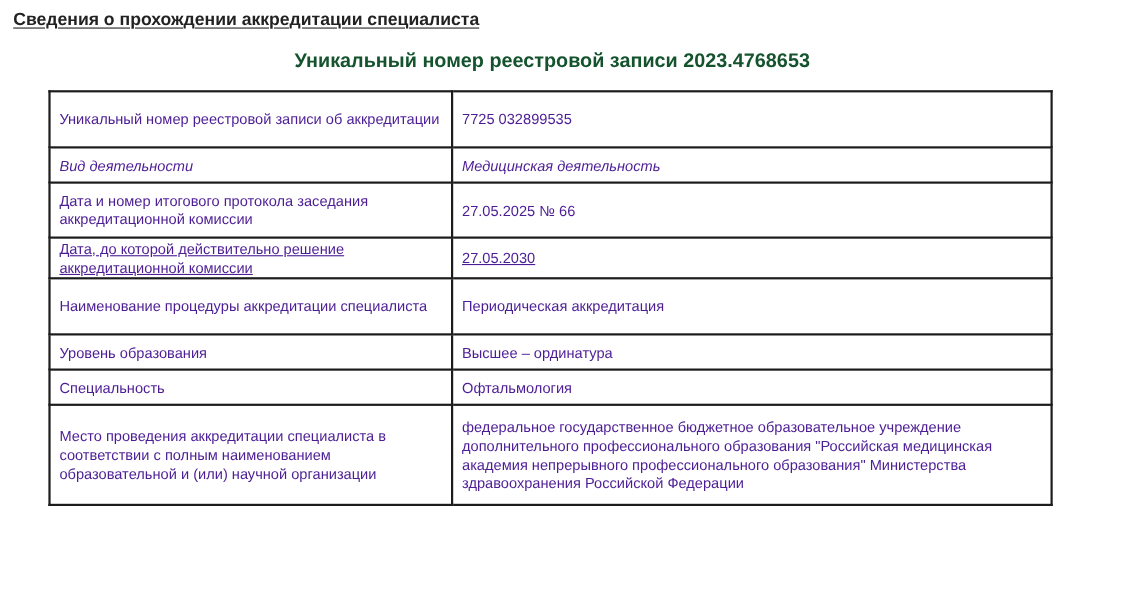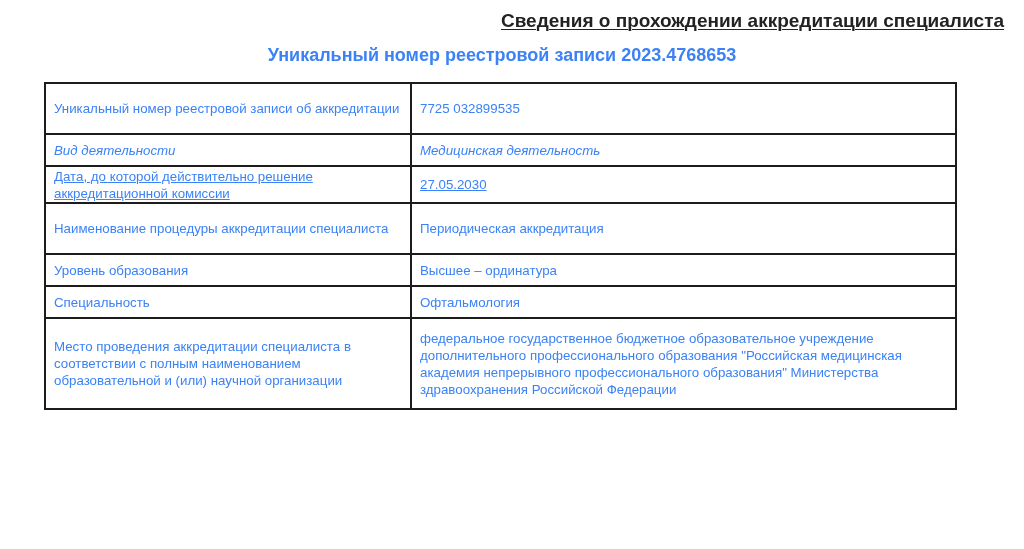--- a/index.html
+++ b/index.html
@@ -1,32 +1,32 @@
 <!DOCTYPE html>
 <html><head>
   <meta charset="utf-8">
   <style>
     html, body { margin: 0; padding: 0; background: #ffffff; }
     body {
       width: 1024px; height: 549px; position: relative; overflow: hidden;
       font-family: "Liberation Sans", sans-serif; color: #1a1a1a;
     }
     .doc-heading {
-      position: absolute; top: 10px; left: 0; width: 1004px; text-align: right;
-      font-size: 19px; font-weight: bold; text-decoration: underline;
+      position: absolute; top: 10px; left: 12px; width: 1004px; text-align: left;
+      font-size: 16px; font-weight: bold; text-decoration: underline;
       text-decoration-thickness: 1px; text-underline-offset: 2px; color: #222;
     }
     .doc-title {
       position: absolute; top: 45px; left: 0; width: 1004px; text-align: center;
-      font-size: 18px; font-weight: bold; color: #3b82f6;
+      font-size: 18px; font-weight: bold; color: #14532d;
     }
     table.info {
       position: absolute; top: 82px; left: 44px; width: 913px;
       border-collapse: collapse; table-layout: fixed;
-      font-size: 13.3px; line-height: 17px; color: #3b82f6;
+      font-size: 13.3px; line-height: 17px; color: #4c1d95;
     }
     table.info td {
       border: 2px solid #1c1c1c; padding: 0 8px; vertical-align: middle;
     }
     table.info td.label { width: 348px; }
     table.info td.value { }
   </style>
 </head>
 <body>
 
@@ -35,20 +35,24 @@
 
 <table class="info">
   <tbody id="rows">
       <tr style="height: 51px;">
         <td class="label">Уникальный номер реестровой записи об аккредитации</td>
         <td class="value">7725 032899535</td>
       </tr>
       <tr style="height: 32px; font-style: italic;">
         <td class="label">Вид деятельности</td>
         <td class="value">Медицинская деятельность</td>
+      </tr>
+      <tr style="height: 50px;">
+        <td class="label">Дата и номер итогового протокола заседания аккредитационной комиссии</td>
+        <td class="value">27.05.2025 № 66</td>
       </tr>
       <tr style="height: 37px; text-decoration: underline;">
         <td class="label">Дата, до которой действительно решение аккредитационной комиссии</td>
         <td class="value">27.05.2030</td>
       </tr>
       <tr style="height: 51px;">
         <td class="label">Наименование процедуры аккредитации специалиста</td>
         <td class="value">Периодическая аккредитация</td>
       </tr>
       <tr style="height: 32px;">

